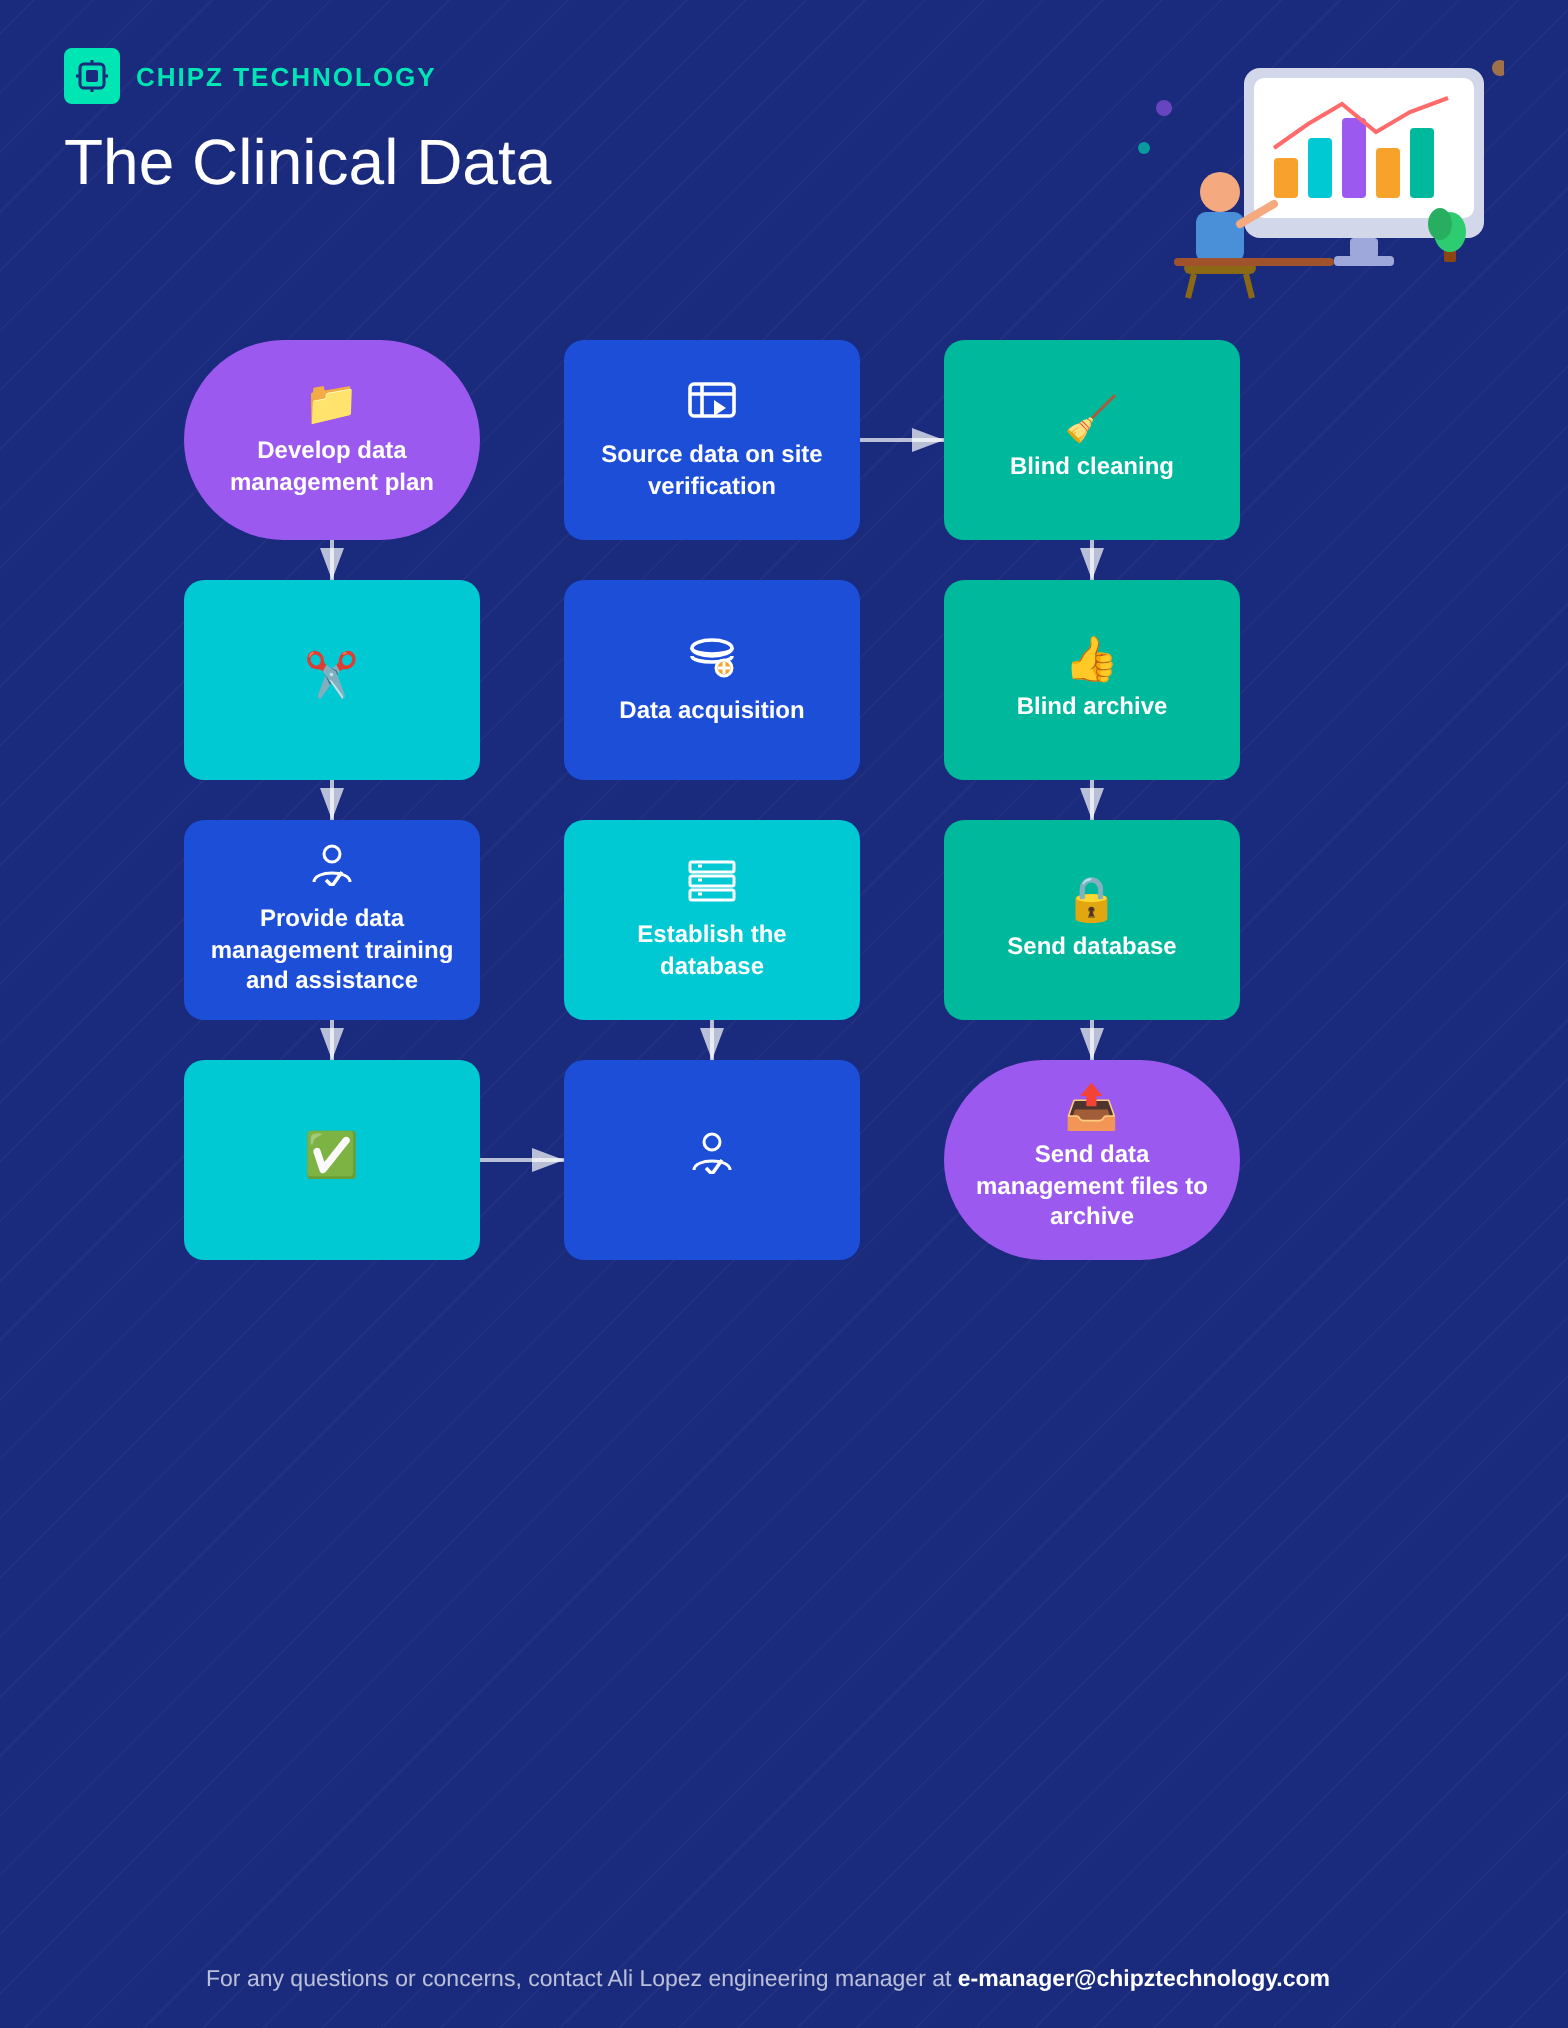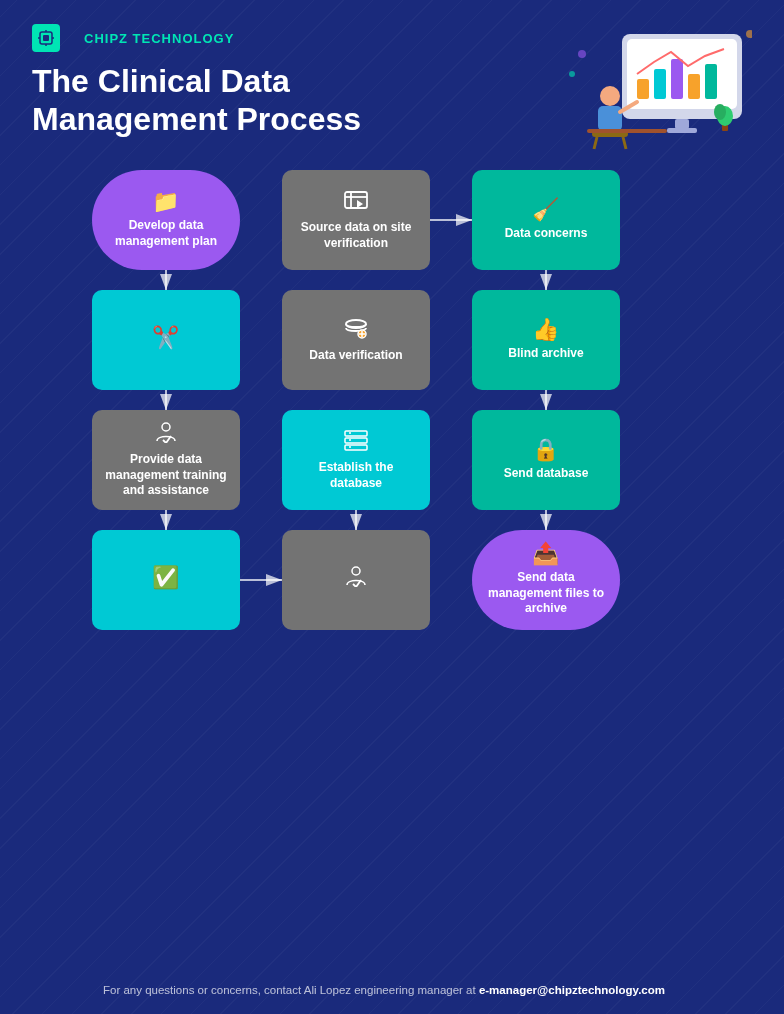--- a/index.html
+++ b/index.html
@@ -37,40 +37,40 @@
     .header {
       display: flex;
       align-items: flex-start;
       justify-content: space-between;
       margin-bottom: 16px;
     }
     .header-left {}
     .brand {
       display: flex;
       align-items: center;
-      gap: 24px;
+      gap: 8px;
       margin-bottom: 10px;
     }
     .brand-icon {
       width: 28px; height: 28px;
       background: #00e5b4;
       border-radius: 4px;
       display: flex; align-items: center; justify-content: center;
     }
     .brand-icon svg { width: 18px; height: 18px; }
     .brand-name {
       color: #00e5b4;
       font-size: 13px;
       font-weight: 700;
       letter-spacing: 1px;
     }
     .main-title {
       color: #ffffff;
       font-size: 32px;
-      font-weight: 700;
+      font-weight: 400;
       line-height: 1.2;
       max-width: 380px;
     }
     .header-illustration {
       width: 190px;
       height: 130px;
       position: relative;
       flex-shrink: 0;
     }
 
@@ -88,21 +88,21 @@
       color: #fff;
       line-height: 1.3;
     }
     .node-icon {
       font-size: 22px;
       margin-bottom: 5px;
       line-height: 1;
     }
     .node.purple { background: #9b59f0; border-radius: 60px; }
     .node.cyan { background: #00c9d4; }
-    .node.orange { background: #737373; }
+    .node.orange { background: #1d4ed8; }
     .node.teal { background: #00b89c; }
     .node.purple-bottom { background: #9b59f0; border-radius: 60px; }
 
     
     .arrows-layer {
       position: absolute;
       top: 0; left: 0;
       width: 600px;
       height: 480px;
       pointer-events: none;
@@ -149,21 +149,20 @@
             <line x1="9" y1="1" x2="9" y2="3" stroke="#1a2a7c" stroke-width="1.5"></line>
             <line x1="9" y1="15" x2="9" y2="17" stroke="#1a2a7c" stroke-width="1.5"></line>
             <line x1="1" y1="9" x2="3" y2="9" stroke="#1a2a7c" stroke-width="1.5"></line>
             <line x1="15" y1="9" x2="17" y2="9" stroke="#1a2a7c" stroke-width="1.5"></line>
           </svg>
         </div>
         <span class="brand-name">CHIPZ TECHNOLOGY</span>
       </div>
       <div class="main-title">
         <span>The Clinical Data</span><br>
-        <span>Management Process</span>
       </div>
     </div>
     <div class="header-illustration">
       
       <svg viewBox="0 0 190 130" width="190" height="130" xmlns="http://www.w3.org/2000/svg">
 
         <rect x="60" y="10" width="120" height="85" rx="8" fill="#e8eaf6" opacity="0.9"></rect>
         <rect x="65" y="15" width="110" height="70" rx="5" fill="#fff"></rect>
 
         <rect x="75" y="55" width="12" height="20" rx="2" fill="#f7a22b"></rect>
@@ -245,39 +244,39 @@
             <line x1="2" y1="8" x2="24" y2="8" stroke="white" stroke-width="1.8"></line>
             <line x1="8" y1="3" x2="8" y2="19" stroke="white" stroke-width="1.8"></line>
             <polygon points="14,11 20,15 14,19" fill="white"></polygon>
           </svg>
         </div>
         <span>Source data on site verification</span>
       </div>
 
       <div class="node teal">
         <div class="node-icon">🧹</div>
-        <span>Data concerns</span>
+        <span>Blind cleaning</span>
       </div>
 
       <div class="node cyan">
         <div class="node-icon">✂️</div>
       </div>
 
       <div class="node orange">
         <div class="node-icon">
           <svg width="26" height="22" viewBox="0 0 26 22" fill="none">
             <ellipse cx="13" cy="7" rx="10" ry="4" stroke="white" stroke-width="1.8" fill="none"></ellipse>
             <path d="M3 7 C3 11 23 11 23 7" stroke="white" stroke-width="1.8" fill="none"></path>
             <path d="M3 11 C3 15 23 15 23 11" stroke="white" stroke-width="1.8" fill="none"></path>
             <circle cx="19" cy="17" r="4" fill="#f7a22b" stroke="white" stroke-width="1.5"></circle>
             <line x1="19" y1="14" x2="19" y2="20" stroke="white" stroke-width="1.5"></line>
             <line x1="16" y1="17" x2="22" y2="17" stroke="white" stroke-width="1.5"></line>
           </svg>
         </div>
-        <span>Data verification</span>
+        <span>Data acquisition</span>
       </div>
 
       <div class="node teal">
         <div class="node-icon">👍</div>
         <span>Blind archive</span>
       </div>
 
       <div class="node orange">
         <div class="node-icon">
           <svg width="26" height="22" viewBox="0 0 26 22" fill="none">

